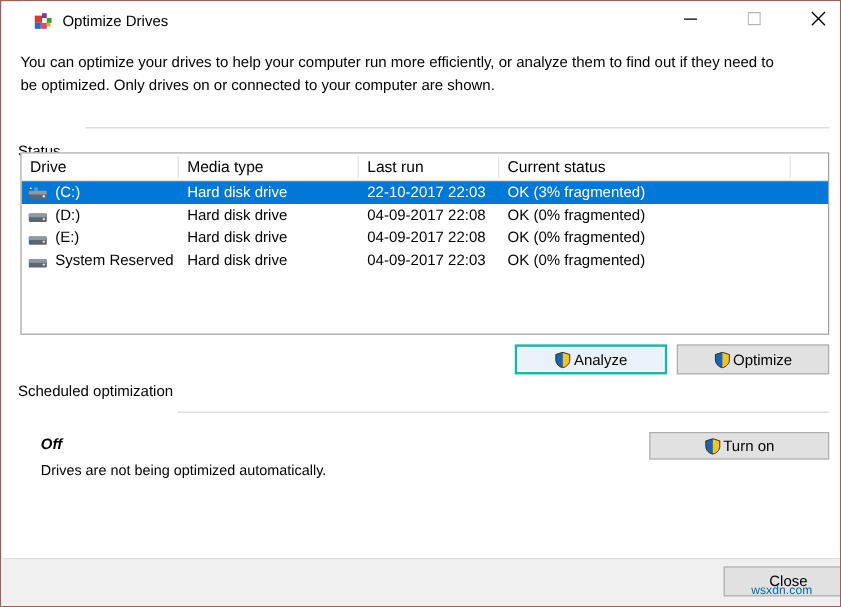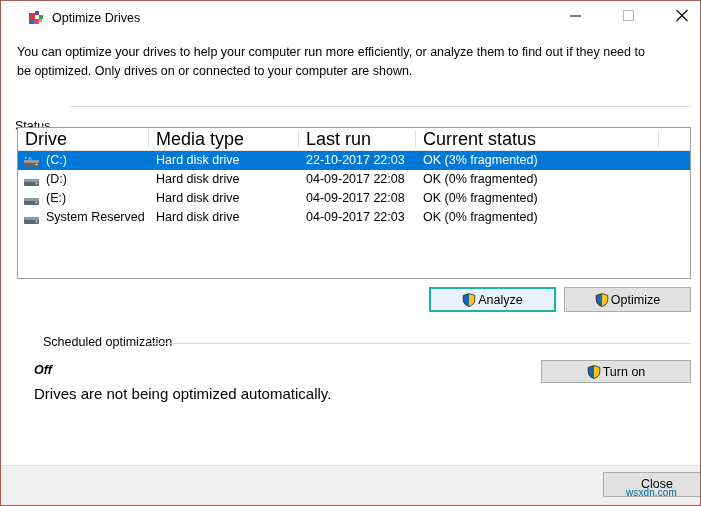--- a/index.html
+++ b/index.html
@@ -82,21 +82,21 @@
   }
   .group-rule {
     position: absolute;
     height: 1px;
     background: #d8d8d8;
   }
 
   #status-label { left: 14px; top: 98px; margin-top: 20px; }
   #status-rule  { left: 70px; top: 105px; width: 620px; }
 
-  #sched-label  { left: 14px; top: 334px; margin-left: 28px; }
+  #sched-label  { left: 14px; top: 318px; }
   #sched-rule   { left: 147px; top: 342px; width: 543px; }
 
   
   #drive-list {
     position: absolute;
     left: 16px; top: 126px;
     width: 674px;
     height: 152px;
     box-sizing: border-box;
     border: 1px solid #a0a0a0;
@@ -107,21 +107,21 @@
     position: relative;
     height: 22px;
     border-bottom: 1px solid #e2e2e2;
     background: #ffffff;
   }
   .hcell {
     position: absolute;
     top: 0;
     height: 22px;
     line-height: 22px;
-    font-size: 18px;
+    font-size: 13px;
     color: #000000;
     white-space: nowrap;
     padding-left: 7px;
     box-sizing: border-box;
     cursor: default;
   }
   .hdiv {
     position: absolute;
     top: 2px;
     width: 1px;
@@ -192,21 +192,21 @@
     position: absolute;
     left: 33px; top: 362px;
     font-size: 12.5px;
     font-weight: bold;
     color: #000000;
     font-style: italic;
   }
   #sched-desc {
     position: absolute;
     left: 33px; top: 384px;
-    font-size: 15px;
+    font-size: 12px;
     color: #000000;
     white-space: nowrap;
   }
 
   
   #bottom-bar {
     position: absolute;
     left: 0; top: 464px;
     width: 699px;
     height: 40px;

